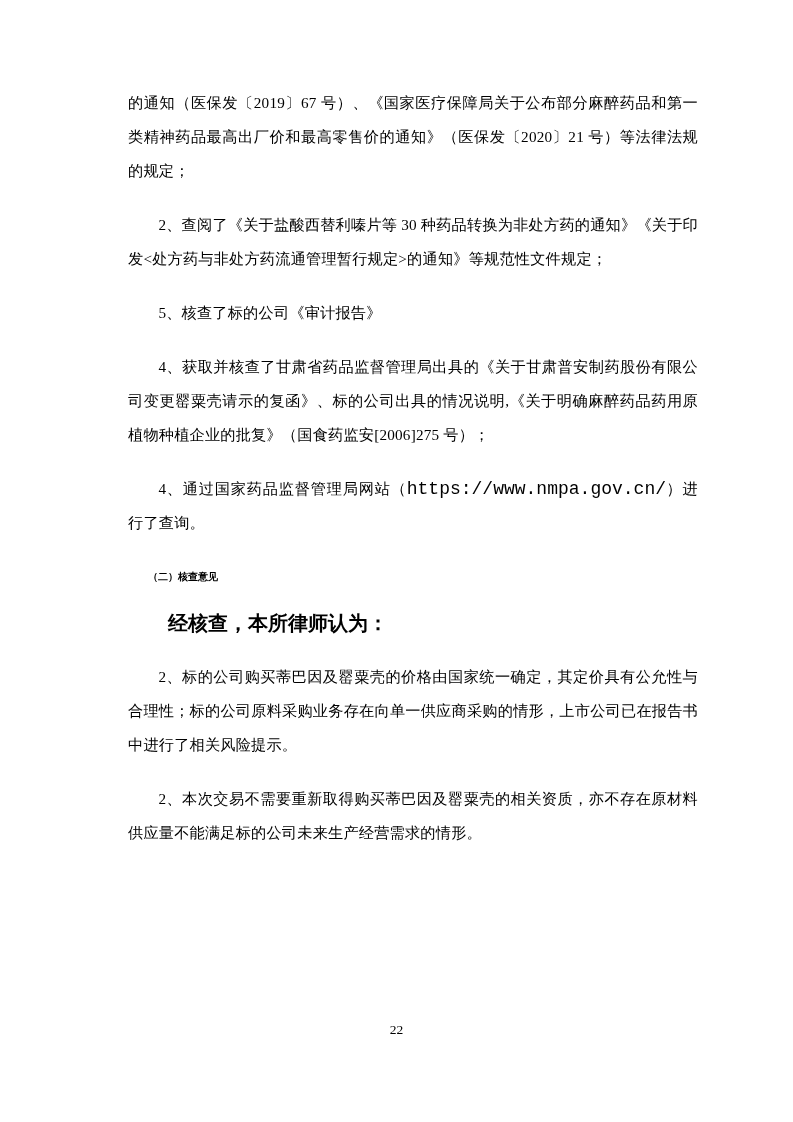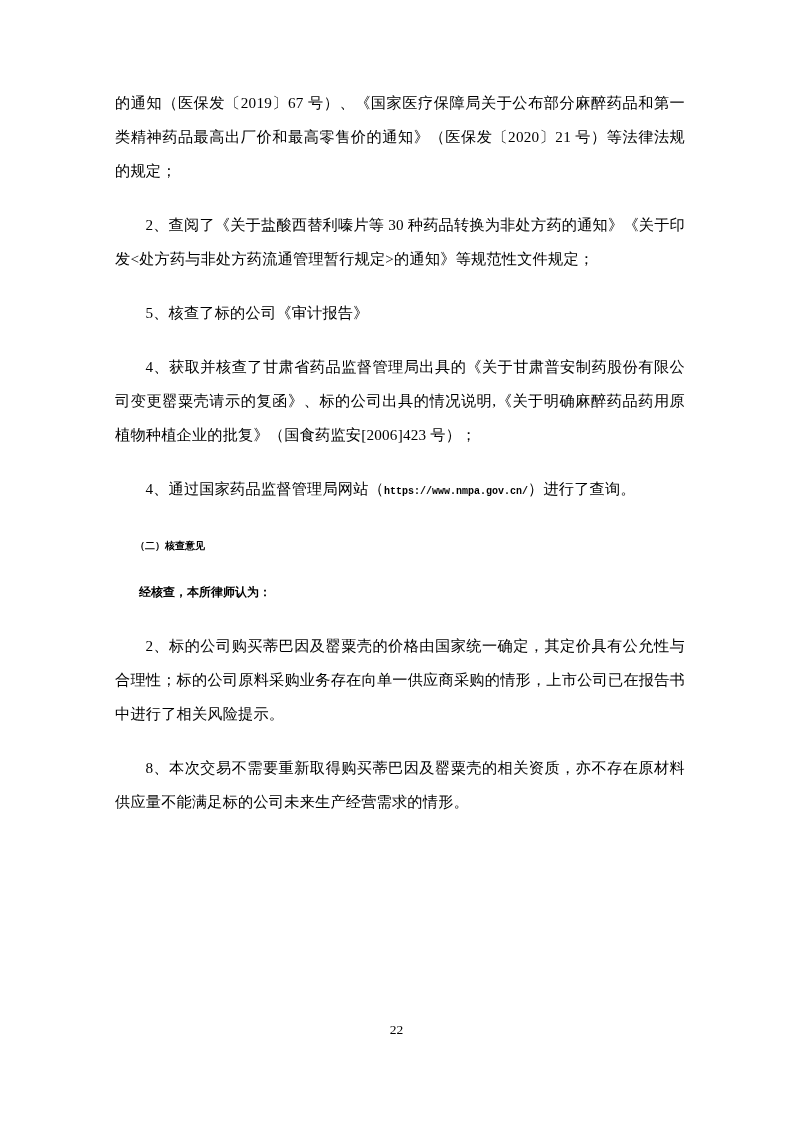--- a/index.html
+++ b/index.html
@@ -14,21 +14,21 @@
     position: relative;
     width: 793px;
     height: 1122px;
     margin: 0 auto;
     background: #ffffff;
     box-sizing: border-box;
     overflow: hidden;
   }
   .content {
     position: absolute;
-    left: 115px;
+    left: 128px;
     top: 86px;
     width: 570px;
   }
   .para {
     font-size: 15.2px;
     line-height: 34px;
     color: #000000;
     text-align: justify;
     text-justify: inter-ideograph;
     margin: 0;
@@ -39,37 +39,36 @@
     margin-top: 8px;
   }
   .heading {
     font-size: 10px;
     line-height: 34px;
     font-weight: bold;
     margin: 0;
     text-indent: 2em;
   }
   .subhead {
-    font-size: 12px;
+    font-size: 20px;
     line-height: 34px;
     font-weight: bold;
     margin: 0;
     text-indent: 2em;
   }
   .gap-sm {
     height: 12px;
   }
   .gap-md {
     height: 20px;
   }
   .mono {
     font-family: "Liberation Mono", "DejaVu Sans Mono", monospace;
-    font-size: 10px;
+    font-size: 18px;
     letter-spacing: 0;
-    font-weight: bold;
   }
   .pagenum {
     position: absolute;
     left: 0;
     right: 0;
     top: 1022px;
     text-align: center;
     font-size: 13.5px;
     font-family: "Liberation Serif", "DejaVu Serif", serif;
     color: #000000;
@@ -87,41 +86,41 @@
     <div class="gap-sm"></div>
 
     <p class="para indent">2、查阅了《关于盐酸西替利嗪片等 30 种药品转换为非处方药的通知》《关于印发&lt;处方药与非处方药流通管理暂行规定&gt;的通知》等规范性文件规定；</p>
 
     <div class="gap-sm"></div>
 
     <p class="para indent">5、核查了标的公司《审计报告》</p>
 
     <div class="gap-sm"></div>
 
-    <p class="para indent">4、获取并核查了甘肃省药品监督管理局出具的《关于甘肃普安制药股份有限公司变更罂粟壳请示的复函》、标的公司出具的情况说明,《关于明确麻醉药品药用原植物种植企业的批复》（国食药监安[2006]423 号）；</p>
+    <p class="para indent">4、获取并核查了甘肃省药品监督管理局出具的《关于甘肃普安制药股份有限公司变更罂粟壳请示的复函》、标的公司出具的情况说明,《关于明确麻醉药品药用原植物种植企业的批复》（国食药监安[2006]275 号）；</p>
 
     <div class="gap-sm"></div>
 
     <p class="para indent"><span>4、通过国家药品监督管理局网站（</span><span class="mono">https://www.nmpa.gov.cn/</span><span>）进行了查询。</span></p>
 
     <div class="gap-md"></div>
 
     <p class="heading">（二）核查意见</p>
 
     <div class="gap-sm"></div>
 
     <p class="subhead">经核查，本所律师认为：</p>
 
     <div class="gap-sm"></div>
 
     <p class="para indent">2、标的公司购买蒂巴因及罂粟壳的价格由国家统一确定，其定价具有公允性与合理性；标的公司原料采购业务存在向单一供应商采购的情形，上市公司已在报告书中进行了相关风险提示。</p>
 
     <div class="gap-sm"></div>
 
-    <p class="para indent">8、本次交易不需要重新取得购买蒂巴因及罂粟壳的相关资质，亦不存在原材料供应量不能满足标的公司未来生产经营需求的情形。</p>
+    <p class="para indent">2、本次交易不需要重新取得购买蒂巴因及罂粟壳的相关资质，亦不存在原材料供应量不能满足标的公司未来生产经营需求的情形。</p>
 
     <div class="gap-sm"></div>
 
 
   </div>
 
   <div class="pagenum">22</div>
 
 </div>
 

